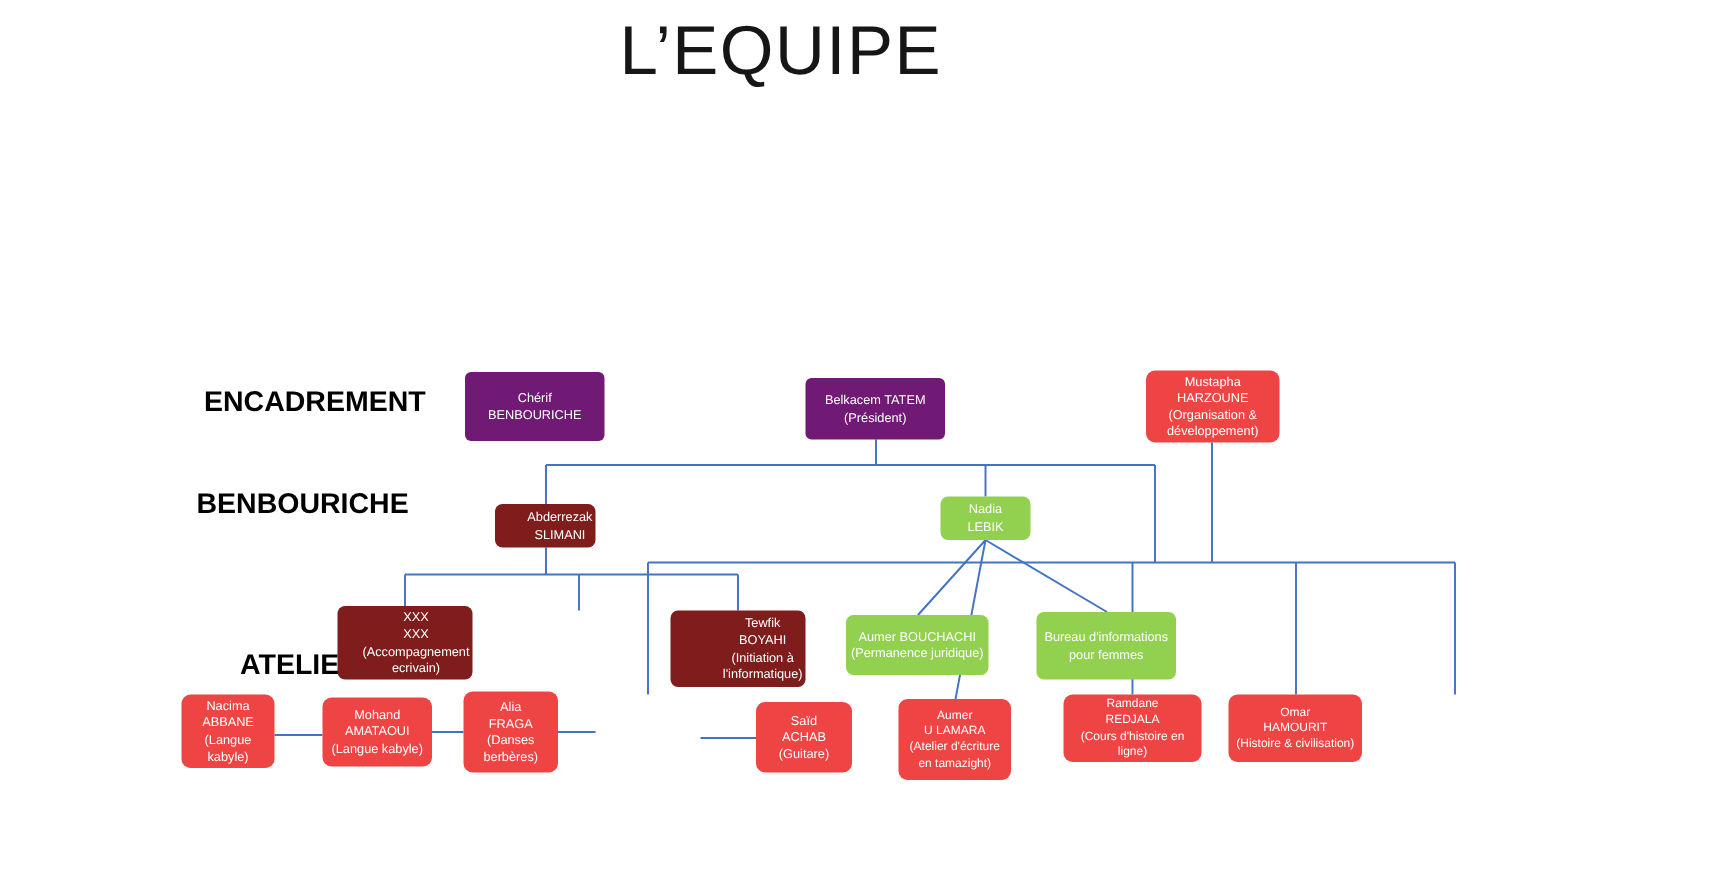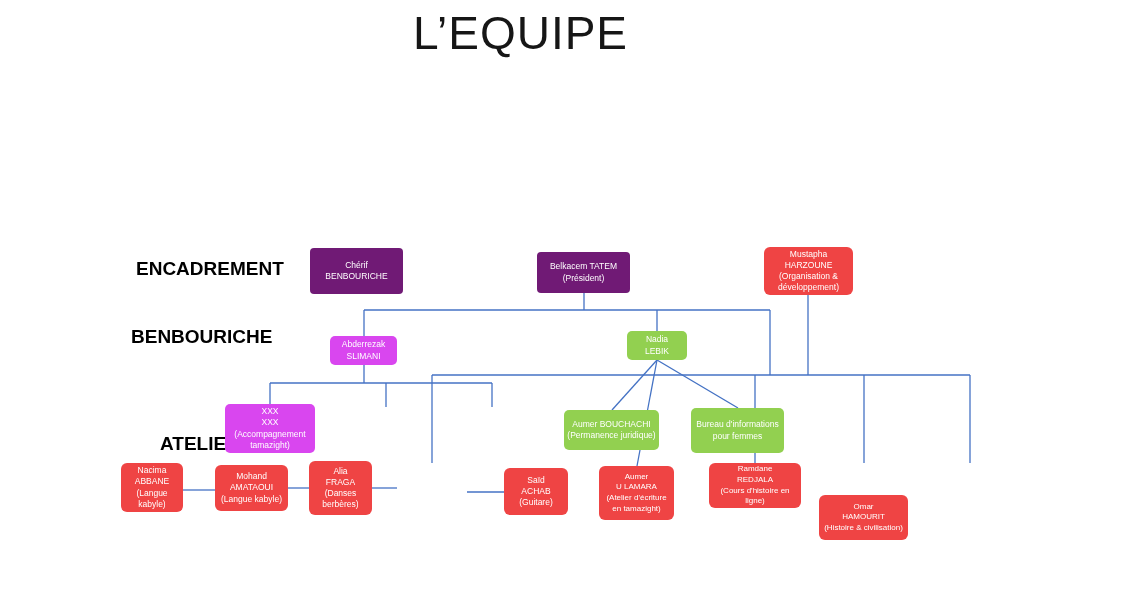--- a/index.html
+++ b/index.html
@@ -17,21 +17,21 @@
   }
   svg.connectors{position:absolute;left:0;top:0;z-index:1;}
   .node{
     position:absolute;z-index:2;display:flex;align-items:center;justify-content:center;
     text-align:center;color:#ffffff;border-radius:4px;font-size:8.5px;line-height:1.32;
     padding:1px 2px;box-sizing:border-box;
   }
   .node .txt{white-space:pre-line;}
   .c-darkblue{background:#701a75;}
   .c-cyan{background:#ef4444;border-radius:6px;}
-  .c-orange{background:#d946ef;border-radius:5px;}
+  .c-orange{background:#7f1d1d;border-radius:5px;justify-content:flex-end;}
   .c-green{background:#92D050;border-radius:5px;}
   .serif{font-family:"Liberation Serif", serif;font-size:9px;}
 </style>
 </head>
 <body>
 
 <div class="page">
 
   <div class="title">L’EQUIPE</div>
 
@@ -92,21 +92,27 @@
     </div>
   <div class="node c-green" style="left:627px;top:331px;width:60px;height:29px;">
       <span class="txt">Nadia
 LEBIK</span>
     </div>
 
   <div class="node c-orange" style="left:225px;top:404px;width:90px;height:49px;">
       <span class="txt">XXX
 XXX
 (Accompagnement
-tamazight)</span>
+ecrivain)</span>
+    </div>
+  <div class="node c-orange" style="left:447px;top:407px;width:90px;height:51px;">
+      <span class="txt">Tewfik
+BOYAHI
+(Initiation à
+l'informatique)</span>
     </div>
   <div class="node c-green" style="left:564px;top:410px;width:95px;height:40px;">
       <span class="txt">Aumer BOUCHACHI
 (Permanence juridique)</span>
     </div>
   <div class="node c-green" style="left:691px;top:408px;width:93px;height:45px;">
       <span class="txt">Bureau d'informations
 pour femmes</span>
     </div>
 
@@ -135,19 +141,19 @@
       <span class="txt">Aumer
 U LAMARA
 (Atelier d'écriture
 en tamazight)</span>
     </div>
   <div class="node c-cyan" style="left:709px;top:463px;width:92px;height:45px;font-size:8px;">
       <span class="txt">Ramdane
 REDJALA
 (Cours d'histoire en ligne)</span>
     </div>
-  <div class="node c-cyan" style="left:819px;top:463px;width:89px;height:45px;font-size:8px;margin-top:32px;">
+  <div class="node c-cyan" style="left:819px;top:463px;width:89px;height:45px;font-size:8px;">
       <span class="txt">Omar
 HAMOURIT
 (Histoire &amp; civilisation)</span>
     </div>
 
 </div>
 
 </body></html>

